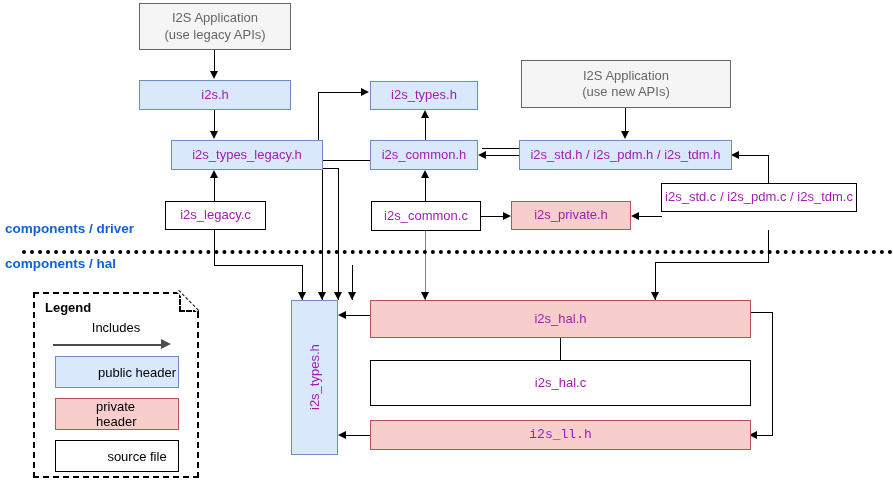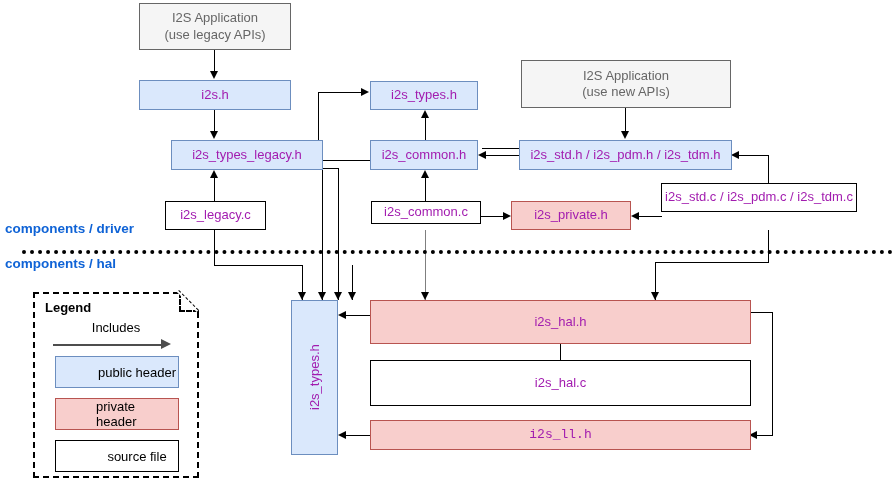--- a/index.html
+++ b/index.html
@@ -300,31 +300,31 @@
 
   <div class="node public" style="left:370px; top:140px; width:108px; height:30px;">i2s_common.h</div>
 
   <div class="node app" style="left:521px; top:60px; width:210px; height:48px;">I2S Application
 (use new APIs)</div>
 
   <div class="node public" style="left:519px; top:140px; width:213px; height:30px;">i2s_std.h / i2s_pdm.h / i2s_tdm.h</div>
 
   <div class="node source" style="left:165px; top:201px; width:101px; height:29px;">i2s_legacy.c</div>
 
-  <div class="node source" style="left:371px; top:201px; width:110px; height:23px;">i2s_common.c</div>
+  <div class="node source" style="left:371px; top:201px; width:110px; height:30px;">i2s_common.c</div>
 
   <div class="node private" style="left:511px; top:201px; width:120px; height:29px;">i2s_private.h</div>
 
   <div class="node source" style="left:661px; top:183px; width:196px; height:29px;">i2s_std.c / i2s_pdm.c / i2s_tdm.c</div>
 
   <div class="node public vertical" style="left:291px; top:300px; width:47px; height:155px;">
     <span>i2s_types.h</span>
   </div>
 
-  <div class="node private" style="left:370px; top:300px; width:381px; height:44px;">i2s_hal.h</div>
+  <div class="node private" style="left:370px; top:300px; width:381px; height:38px;">i2s_hal.h</div>
 
   <div class="node source" style="left:370px; top:360px; width:381px; height:46px;text-align:center;">i2s_hal.c</div>
 
   <div class="node private" style="left:370px; top:420px; width:381px; height:30px;font-family:Liberation Mono, monospace;">i2s_ll.h</div>
 
   <div id="legend">
     <div class="fold"></div>
     <div class="legend-title">Legend</div>
     <div class="legend-includes">Includes</div>
     <div class="legend-arrow-line"></div>

